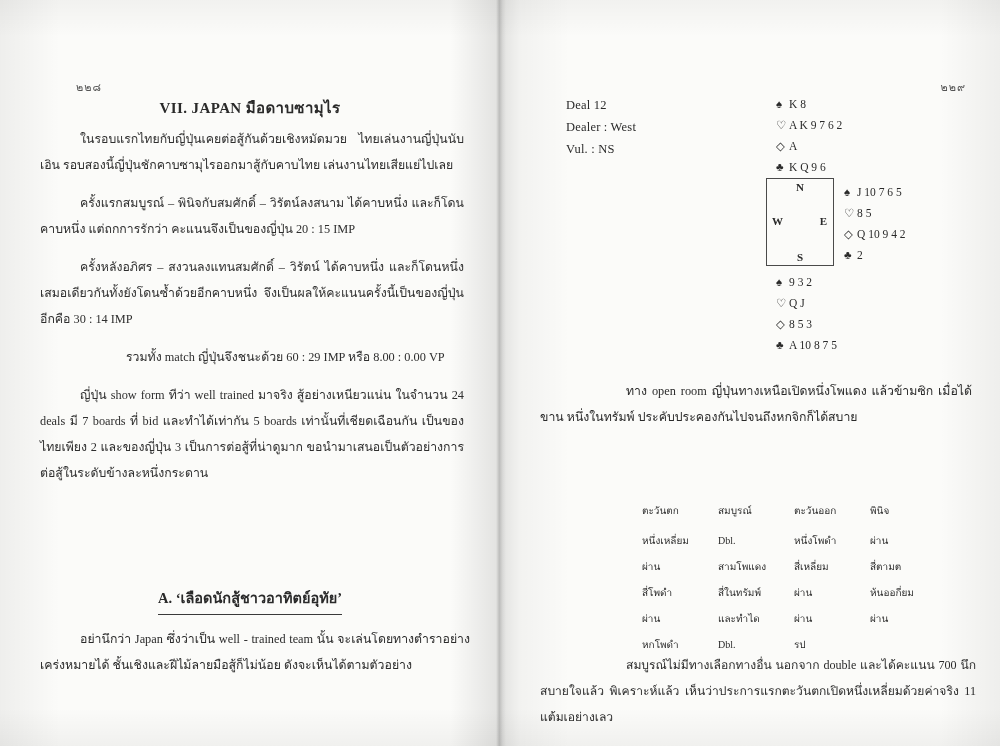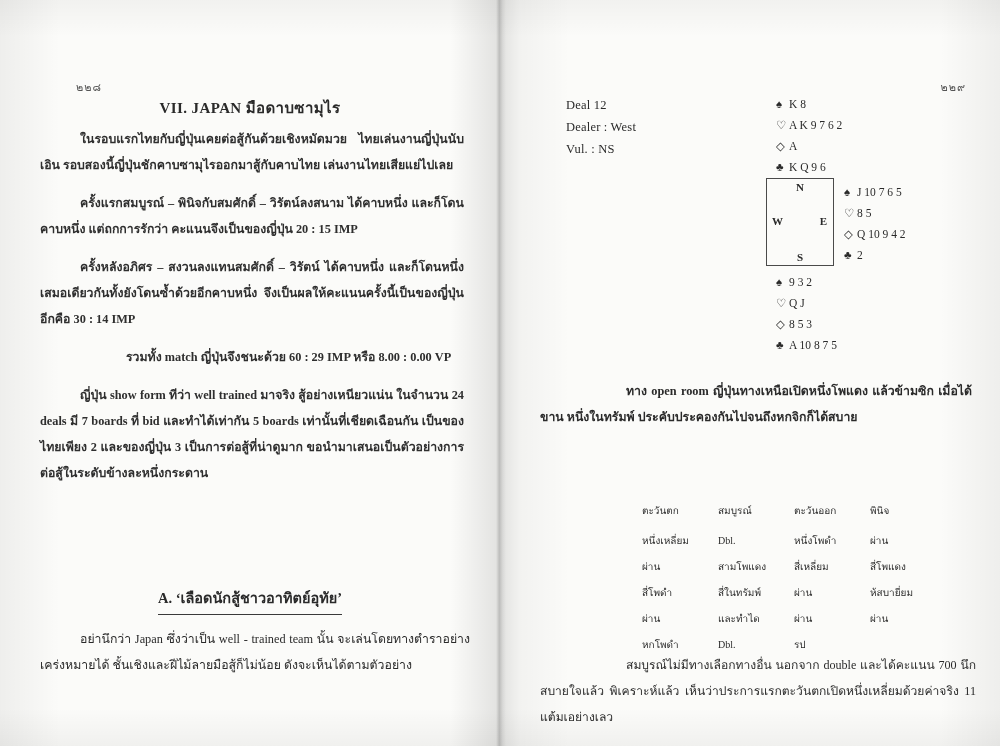--- a/index.html
+++ b/index.html
@@ -63,21 +63,20 @@
 
   .body-col {
     position: absolute;
     left: 40px;
     top: 126px;
     width: 424px;
     font-size: 12.3px;
     line-height: 26px;
     text-align: justify;
     color: #2e2e2e;
-    font-weight: bold;
   }
   .para { margin: 0 0 12px 0; }
   .para.indent { text-indent: 40px; }
   .para.indent2 { text-indent: 86px; }
 
   .sec-title {
     position: absolute;
     left: 0;
     top: 586px;
     width: 500px;
@@ -146,21 +145,20 @@
   .compass .e { right: 6px; top: 36px; }
   .compass .s { left: 30px; bottom: 2px; }
 
   .rtext {
     position: absolute;
     left: 40px;
     width: 432px;
     font-size: 12.3px;
     line-height: 26px;
     text-align: justify;
-    font-weight: bold;
   }
   .rt1 { top: 378px; }
   .rt2 { top: 452px; }
 
   .auction {
     position: absolute;
     left: 142px;
     top: 498px;
     font-size: 10px;
     border-collapse: collapse;
@@ -280,27 +278,27 @@
         <tr>
           <td>หนึ่งเหลี่ยม</td>
           <td>Dbl.</td>
           <td>หนึ่งโพดำ</td>
           <td>ผ่าน</td>
         </tr>
         <tr>
           <td>ผ่าน</td>
           <td>สามโพแดง</td>
           <td>สี่เหลี่ยม</td>
-          <td>สี่โพแดง</td>
+          <td>สี่ตามต</td>
         </tr>
         <tr>
           <td>สี่โพดำ</td>
           <td>สี่ในทรัมพ์</td>
           <td>ผ่าน</td>
-          <td>ห้สบายี่ยม</td>
+          <td>ห้นออกี่ยม</td>
         </tr>
         <tr>
           <td>ผ่าน</td>
           <td>และทำได</td>
           <td>ผ่าน</td>
           <td>ผ่าน</td>
         </tr>
         <tr>
           <td>หกโพดำ</td>
           <td>Dbl.</td>

